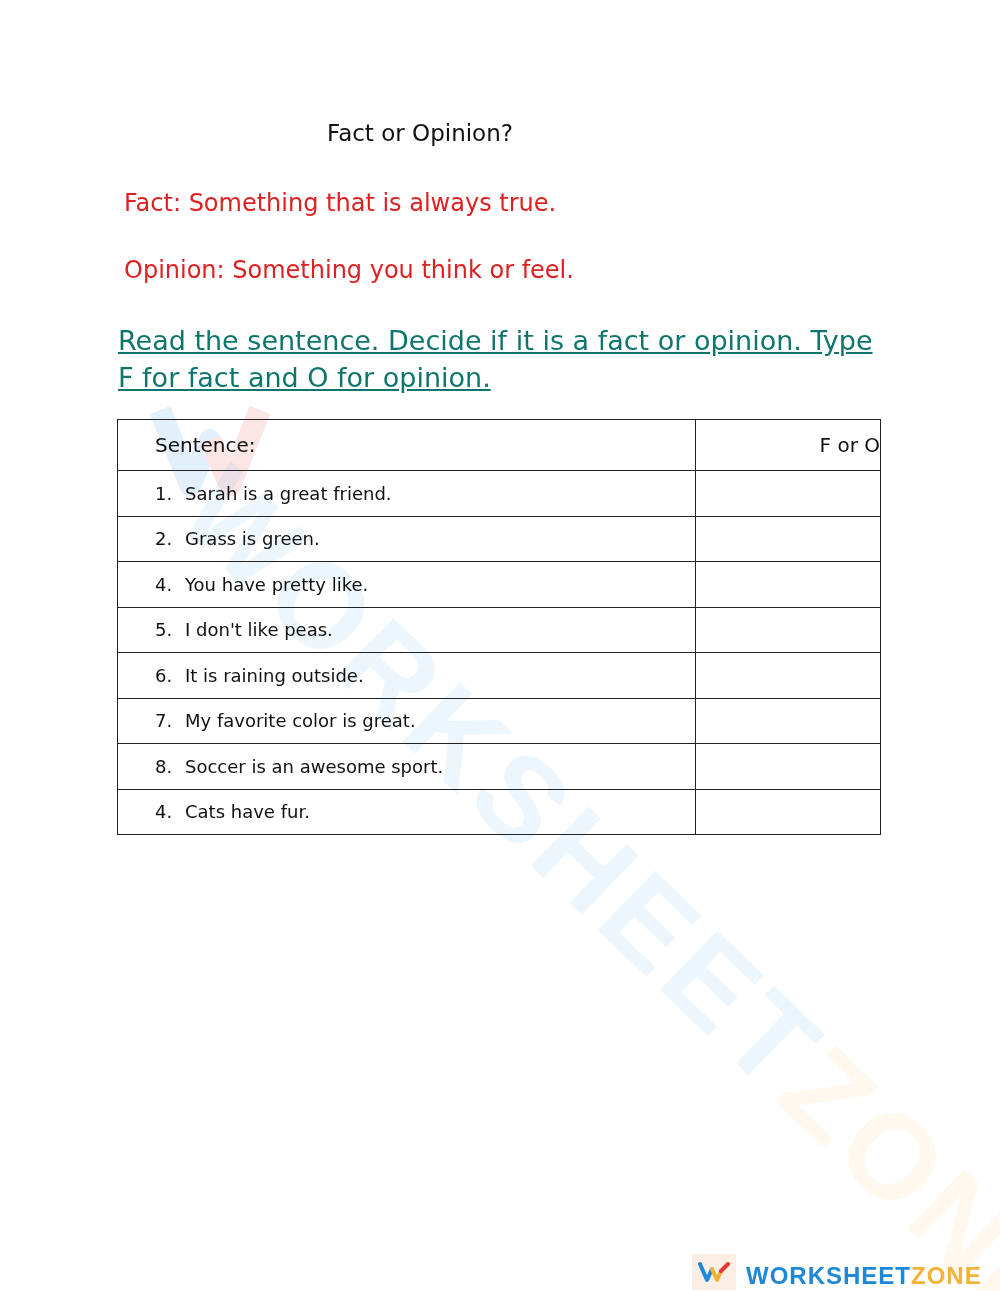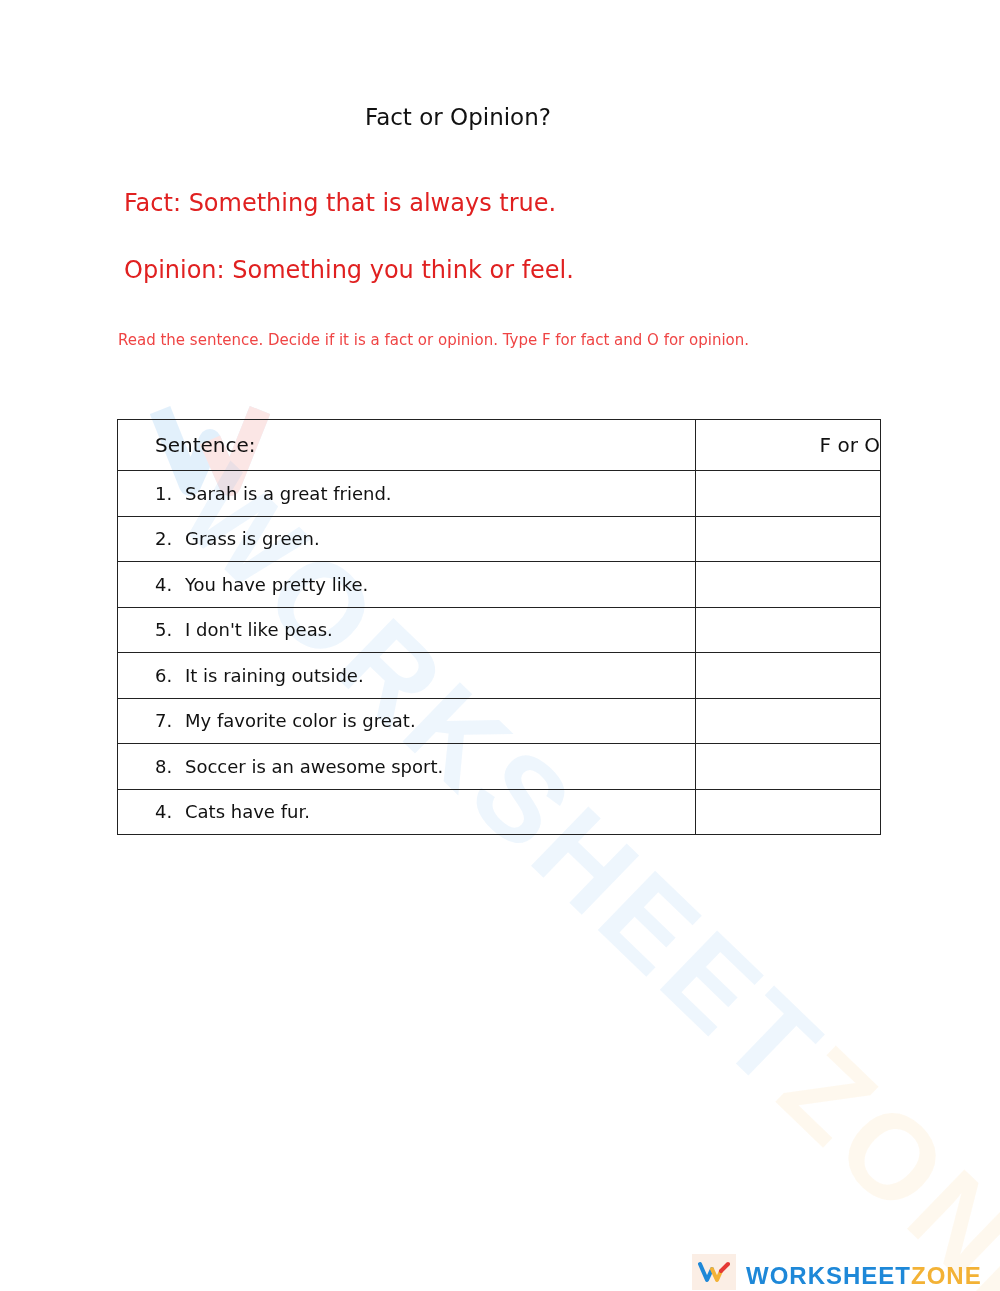--- a/index.html
+++ b/index.html
@@ -12,31 +12,31 @@
     transform: rotate(44deg); transform-origin: left top;
     font-family: "Liberation Sans", sans-serif; font-weight: bold; font-size: 120px;
     letter-spacing: 6px; opacity: 0.07; pointer-events: none; white-space: nowrap;
   }
   .wm-blue { color: #1e88e5; }
   .wm-orange { color: #f5a623; }
   .wm-logo {
     position: absolute; left: 150px; top: 390px; width: 120px; height: 110px; opacity: 0.12; pointer-events: none;
   }
   .title {
-    position: absolute; top: 104px; left: 0; width: 840px; text-align: center;
-    font-size: 23px; color: #111; margin-left: 38px;
+    position: absolute; top: 120px; left: 0; width: 840px; text-align: center;
+    font-size: 23px; color: #111;
   }
   .def {
     position: absolute; left: 118px; font-size: 24px; color: #e02020; margin-left: 6px;
   }
   .def1 { top: 189px; }
   .def2 { top: 256px; }
   .instructions {
     position: absolute; left: 118px; top: 322px; width: 770px;
-    font-size: 15px; line-height: 37px; color: #ef4444;
+    font-size: 27px; line-height: 37px; color: #0f766e; text-decoration: underline;
   }
   table.ws {
     position: absolute; left: 117px; top: 419px; width: 764px;
     border-collapse: collapse;
   }
   table.ws td, table.ws th {
     border: 1.5px solid #222; padding: 0; font-weight: normal;
   }
   table.ws th { height: 50px; font-size: 20px; text-align: left; }
   table.ws th.sent { padding-left: 37px; }

